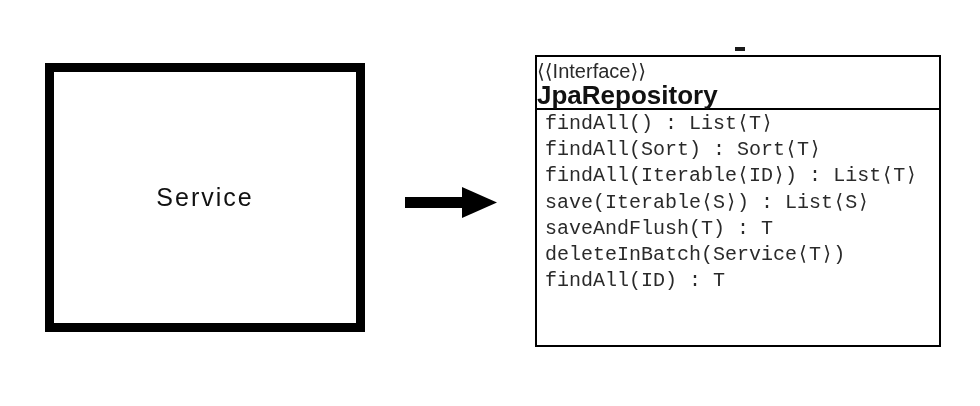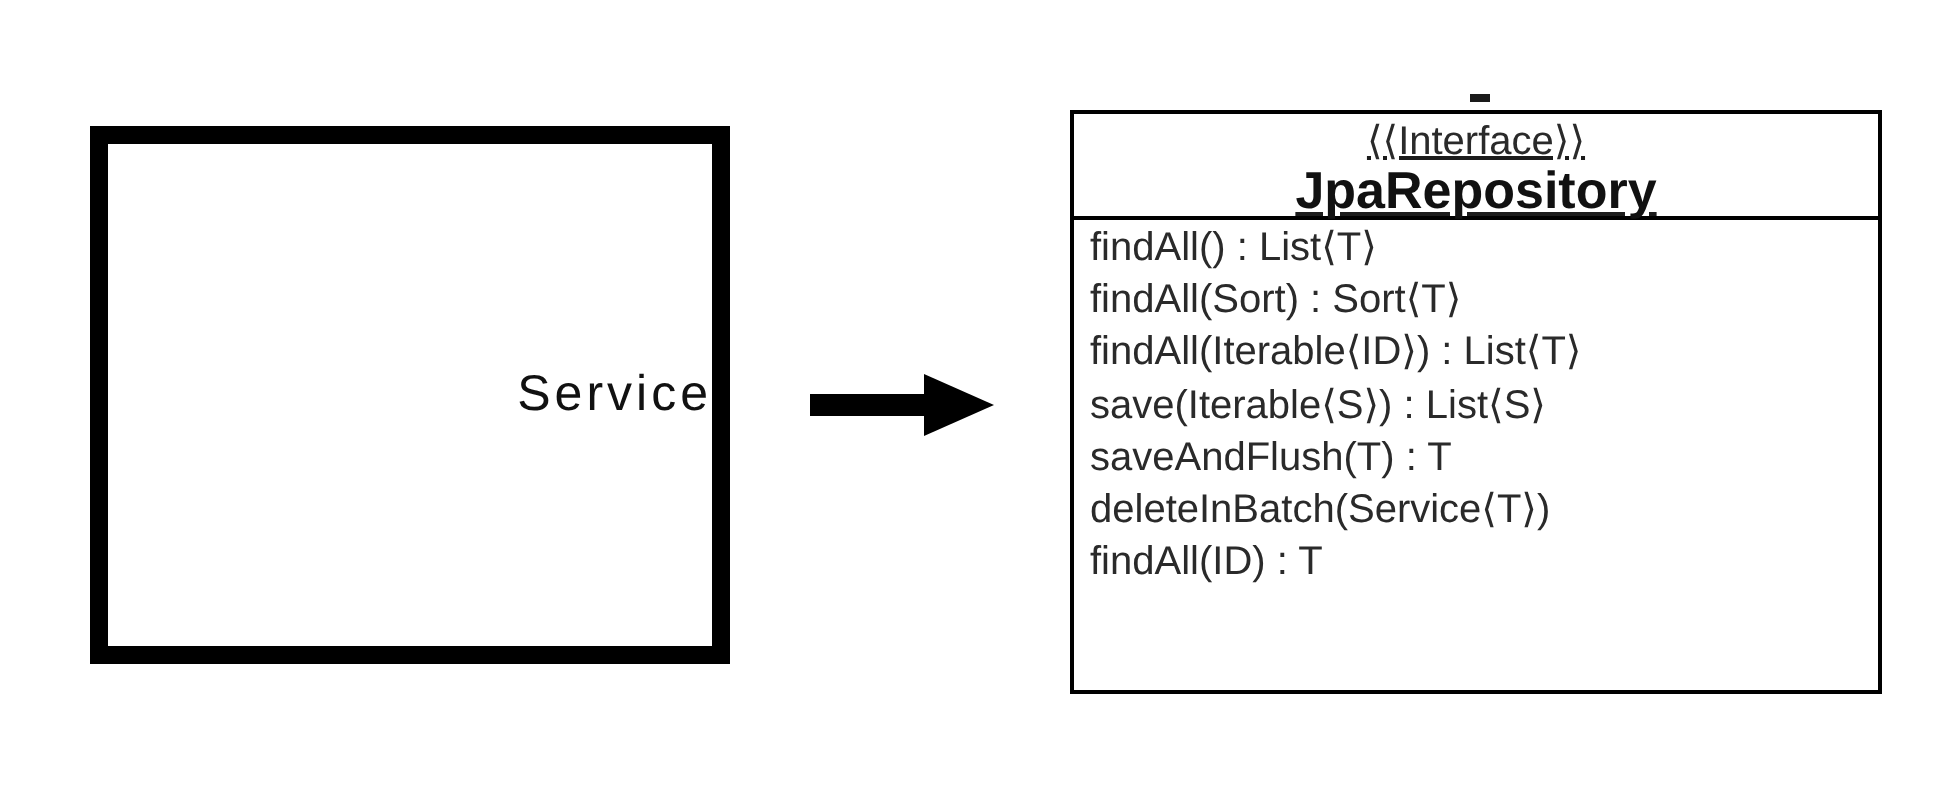--- a/index.html
+++ b/index.html
@@ -22,21 +22,21 @@
     position: absolute;
     left: 45px;
     top: 63px;
     width: 320px;
     height: 269px;
     box-sizing: border-box;
     border: 9px solid #000000;
     background: #ffffff;
     display: flex;
     align-items: center;
-    justify-content: flex-end;
+    justify-content: center;
   }
   .service-label {
     font-size: 25px;
     letter-spacing: 2px;
     color: #111111;
   }
 
   
   .flow-arrow {
     position: absolute;
@@ -53,23 +53,22 @@
     top: 55px;
     width: 406px;
     height: 292px;
     box-sizing: border-box;
     border: 2px solid #000000;
     background: #ffffff;
   }
   .iface-header {
     box-sizing: border-box;
     border-bottom: 2px solid #000000;
-    text-align: center;
+    text-align: left;
     padding: 2px 0 1px 0;
-    text-decoration: underline;
   }
   .iface-stereotype {
     display: block;
     font-size: 20px;
     line-height: 24px;
     color: #2a2a2a;
   }
   .iface-name {
     display: block;
     font-size: 26px;
@@ -78,20 +77,21 @@
     color: #111111;
   }
   .iface-methods {
     padding: 1px 4px 0 8px;
   }
   .method-item {
     font-size: 20px;
     line-height: 26.2px;
     white-space: nowrap;
     color: #2a2a2a;
+    font-family: Liberation Mono, monospace;
   }
 
   
   .artifact-mark {
     position: absolute;
     left: 735px;
     top: 47px;
     width: 10px;
     height: 4px;
     background: #1a1a1a;

